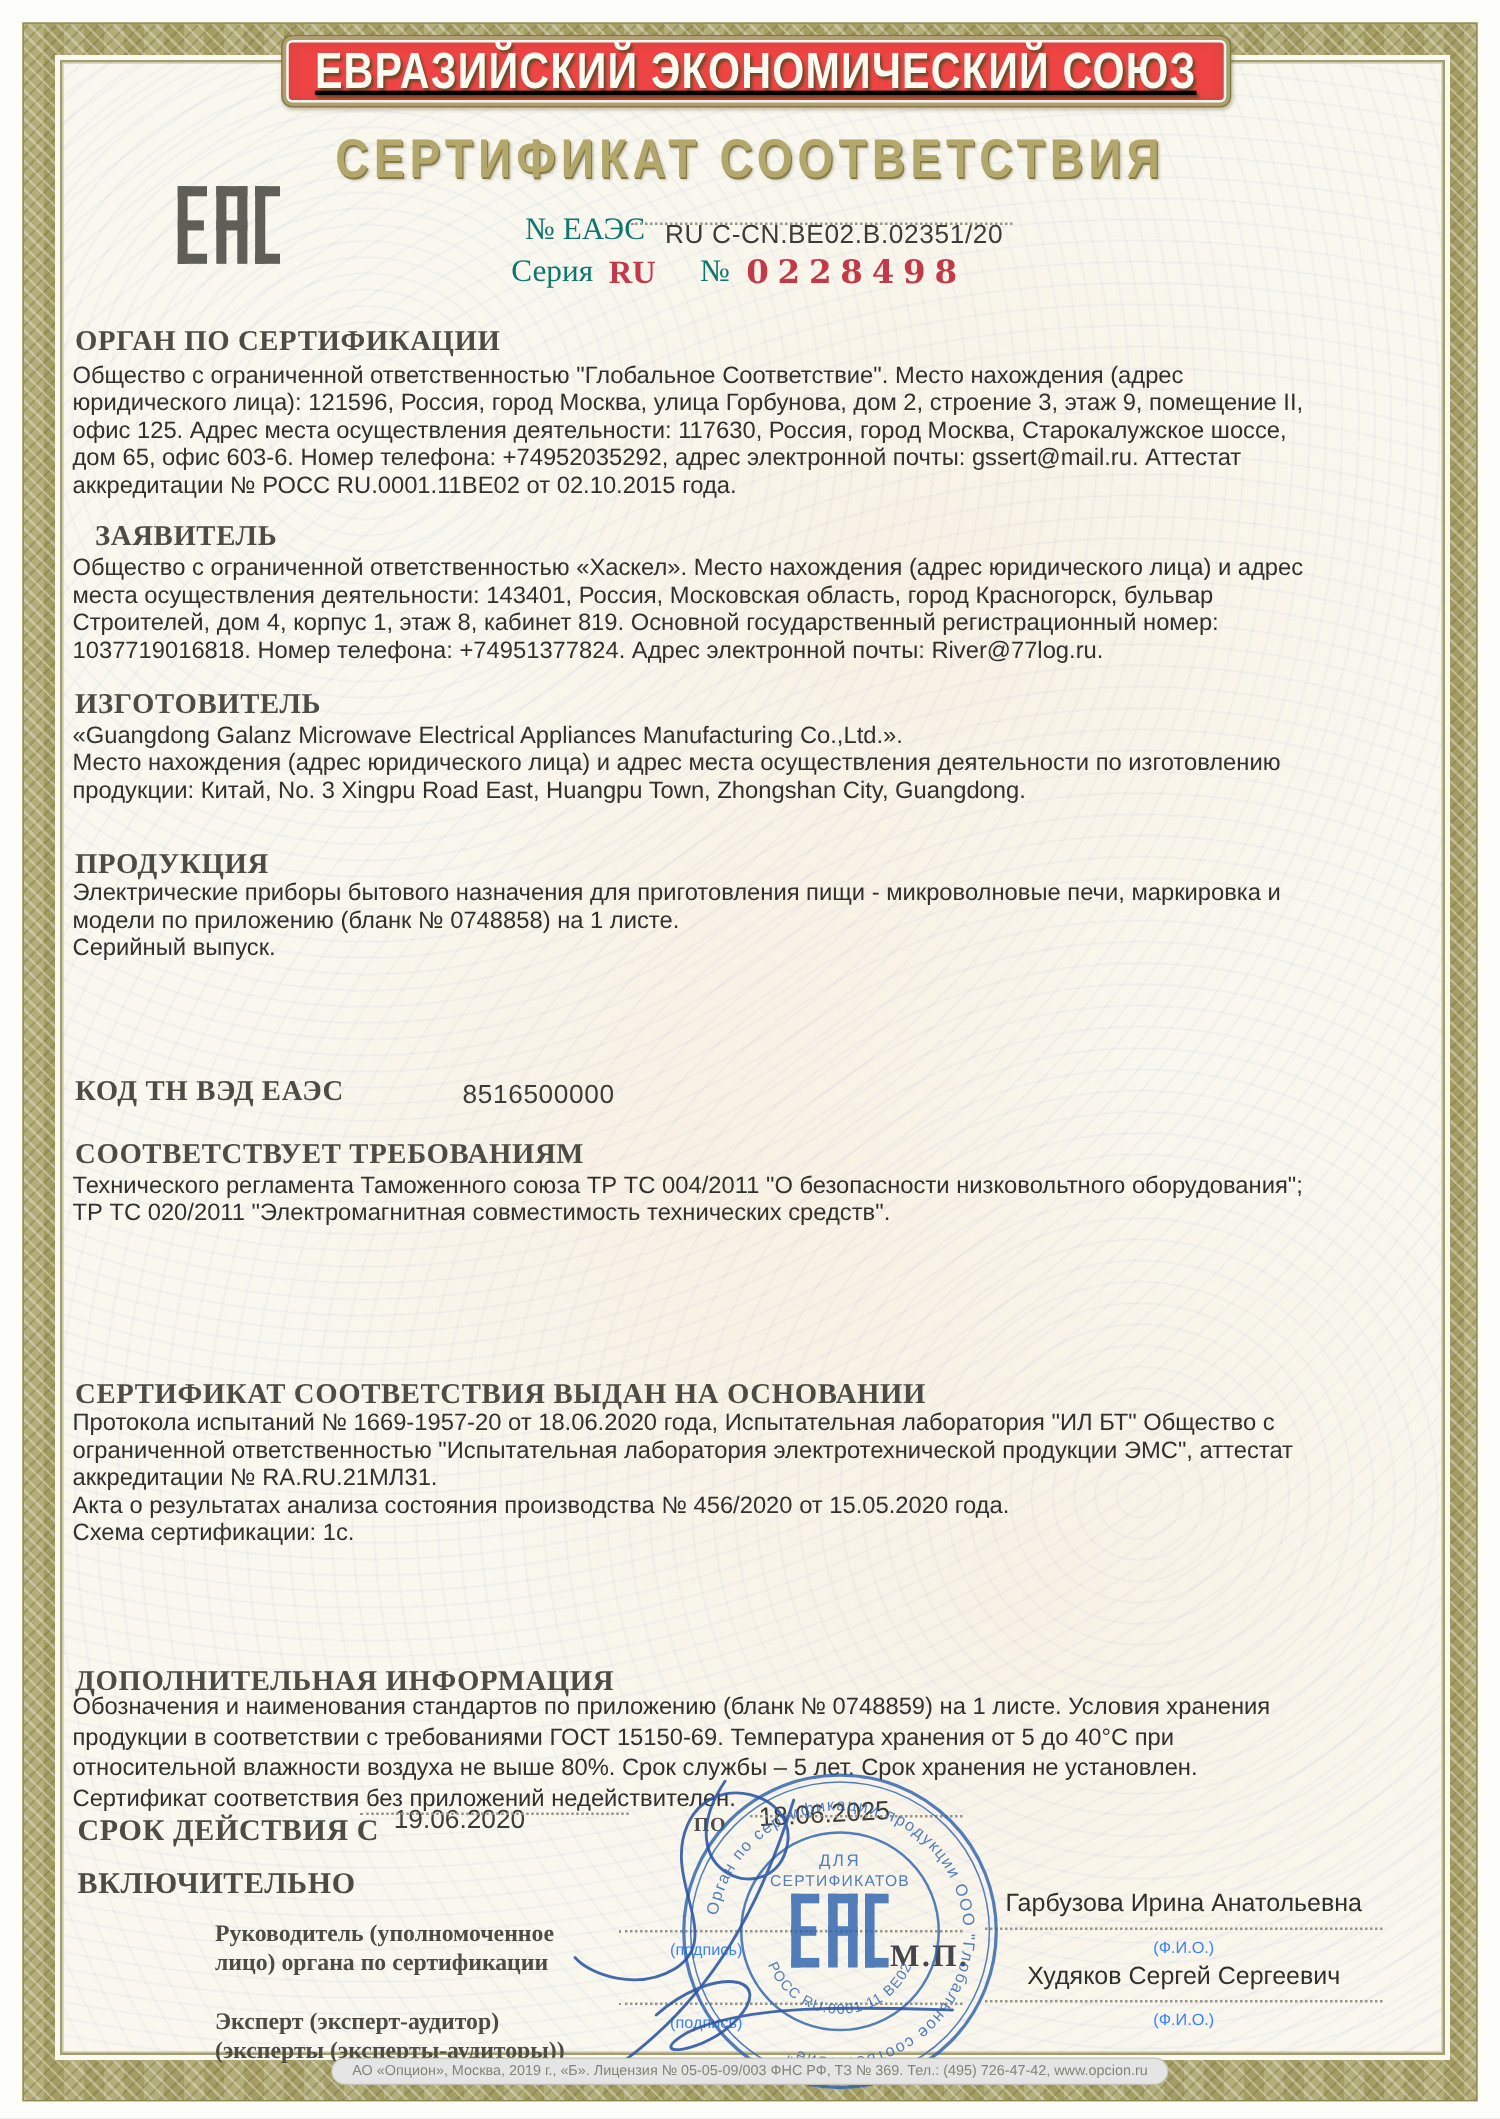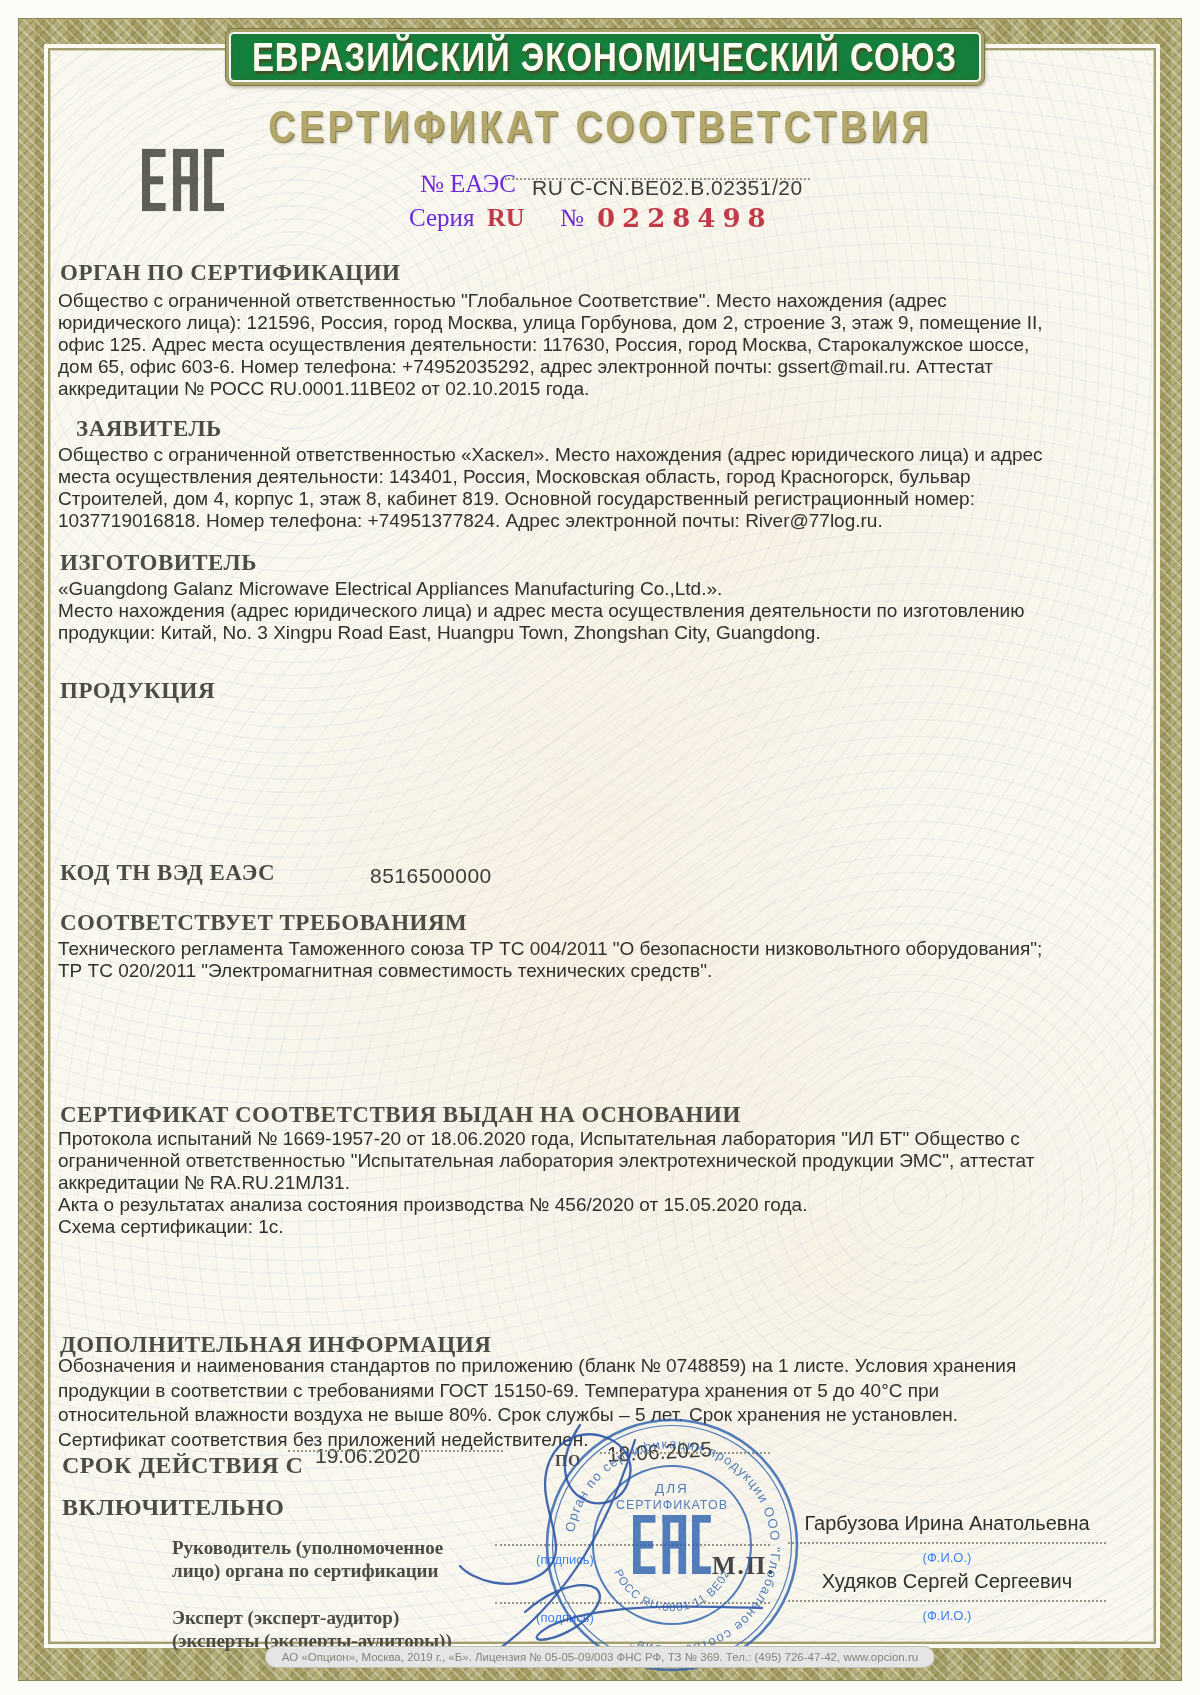--- a/index.html
+++ b/index.html
@@ -19,29 +19,29 @@
     background-image:
       radial-gradient(circle at 62% 28%, rgba(238,186,140,.10), transparent 30%),
       radial-gradient(circle at 46% 55%, rgba(240,190,150,.12), transparent 34%),
       radial-gradient(circle at 70% 76%, rgba(236,186,142,.09), transparent 30%),
       repeating-radial-gradient(circle at 22% 18%, rgba(120,148,200,.08) 0 1.5px, transparent 1.5px 13px),
       repeating-radial-gradient(circle at 78% 72%, rgba(120,148,200,.08) 0 1.5px, transparent 1.5px 17px);
     border:2px solid rgba(148,142,88,.85);
     box-shadow:0 0 0 4px #fbfaf2, inset 0 0 0 1px rgba(148,142,88,.35);}
   .abs{position:absolute;}
   
-  .banner{position:absolute;left:225px;top:28px;width:758px;height:56px;background:#15803d;
+  .banner{position:absolute;left:225px;top:28px;width:758px;height:56px;background:#ef4444;
     border-radius:9px;border:1px solid #7e7847;z-index:5;display:flex;align-items:center;justify-content:center;
-    box-shadow:inset 0 0 0 3px #a9a36b, inset 0 0 0 5px rgba(255,255,255,.95), inset 0 0 14px rgba(88,82,38,.45), 1px 2px 3px rgba(88,82,38,.35);}
+    box-shadow:inset 0 0 0 3px #a9a36b, inset 0 0 0 5px rgba(255,255,255,.95), inset 0 0 14px rgba(88,82,38,.45), 1px 2px 3px rgba(88,82,38,.35);text-decoration:underline;}
   .banner-text{font-weight:bold;font-size:34px;color:#fbfbf2;letter-spacing:1px;white-space:nowrap;
     transform:scale(.97,1.2);text-shadow:2px 2px 2px rgba(78,73,33,.8);}
   .cert-title{position:absolute;left:0;right:0;top:103px;text-align:center;font-weight:bold;font-size:37px;
     color:#b3a76b;letter-spacing:4px;white-space:nowrap;transform:scaleY(1.18);transform-origin:50% 0;
     text-shadow:1px 1px 0 #857c49, 2px 2px 2px rgba(70,60,20,.30);}
-  .lbl-serif{font-family:"Liberation Serif",serif;color:#6d28d9;font-size:25px;}
+  .lbl-serif{font-family:"Liberation Serif",serif;color:#0f766e;font-size:25px;}
   .num-value{font-size:21px;color:#3b3b37;letter-spacing:.5px;}
   .red{color:#c23a48;}
   .series-ru{font-family:"Liberation Serif",serif;font-weight:bold;font-size:26px;}
   .blank-num{font-family:"DejaVu Serif",serif;font-weight:bold;font-size:26px;letter-spacing:7px;}
   .dotline{position:absolute;border-bottom:2px dotted #97948a;}
   
   .sec-h{position:absolute;font-family:"Liberation Serif",serif;font-weight:bold;color:#4c4b44;
     font-size:23px;letter-spacing:.5px;white-space:nowrap;}
   .sec-b{position:absolute;left:58px;width:1005px;font-size:19px;line-height:1.16;color:#31302c;
     white-space:pre-line;text-indent:0;}
@@ -104,20 +104,22 @@
   <div class="sec-b" style="top:290px;"> Общество с ограниченной ответственностью "Глобальное Соответствие". Место нахождения (адрес юридического лица): 121596, Россия, город Москва, улица Горбунова, дом 2, строение 3, этаж 9, помещение II, офис 125. Адрес места осуществления деятельности: 117630, Россия, город Москва, Старокалужское шоссе, дом 65, офис 603-6. Номер телефона: +74952035292, адрес электронной почты: gssert@mail.ru. Аттестат аккредитации №  РОСС RU.0001.11ВЕ02 от 02.10.2015 года.</div>
 
   <div class="sec-h" style="left:76px;top:416px;">ЗАЯВИТЕЛЬ</div>
   <div class="sec-b" style="top:444px;"> Общество с ограниченной ответственностью «Хаскел». Место нахождения (адрес юридического лица) и адрес места осуществления деятельности: 143401, Россия, Московская область, город Красногорск, бульвар Строителей, дом 4, корпус 1, этаж 8, кабинет 819. Основной государственный регистрационный номер: 1037719016818. Номер телефона: +74951377824. Адрес электронной почты: River@77log.ru.</div>
 
   <div class="sec-h" style="left:60px;top:550px;">ИЗГОТОВИТЕЛЬ</div>
   <div class="sec-b" style="top:578px;"> «Guangdong Galanz Microwave Electrical Appliances Manufacturing Co.,Ltd.».
 Место нахождения (адрес юридического лица) и адрес места осуществления деятельности по изготовлению продукции: Китай, No. 3 Xingpu Road East, Huangpu Town, Zhongshan City, Guangdong.</div>
 
   <div class="sec-h" style="left:60px;top:678px;">ПРОДУКЦИЯ</div>
+  <div class="sec-b" style="top:704px;"> Электрические приборы бытового назначения для приготовления пищи - микроволновые печи, маркировка и модели по приложению (бланк № 0748858) на 1 листе.
+Серийный выпуск.</div>
 
   <div class="sec-h" style="left:60px;top:860px;">КОД ТН ВЭД ЕАЭС</div>
   <div class="abs num-value" style="left:325px;top:864px;margin-left:45px;">8516500000</div>
 
   <div class="sec-h" style="left:60px;top:910px;">СООТВЕТСТВУЕТ ТРЕБОВАНИЯМ</div>
   <div class="sec-b" style="top:938px;"> Технического регламента Таможенного союза ТР ТС 004/2011 "О безопасности низковольтного оборудования"; ТР ТС 020/2011 "Электромагнитная совместимость технических средств".</div>
 
   <div class="sec-h" style="left:60px;top:1102px;">СЕРТИФИКАТ СООТВЕТСТВИЯ  ВЫДАН НА ОСНОВАНИИ</div>
   <div class="sec-b" style="top:1128px;"> Протокола испытаний № 1669-1957-20 от 18.06.2020 года, Испытательная лаборатория "ИЛ БТ" Общество с ограниченной ответственностью "Испытательная лаборатория электротехнической продукции ЭМС", аттестат аккредитации № RA.RU.21МЛ31.
 Акта о результатах анализа состояния производства № 456/2020 от 15.05.2020 года.

